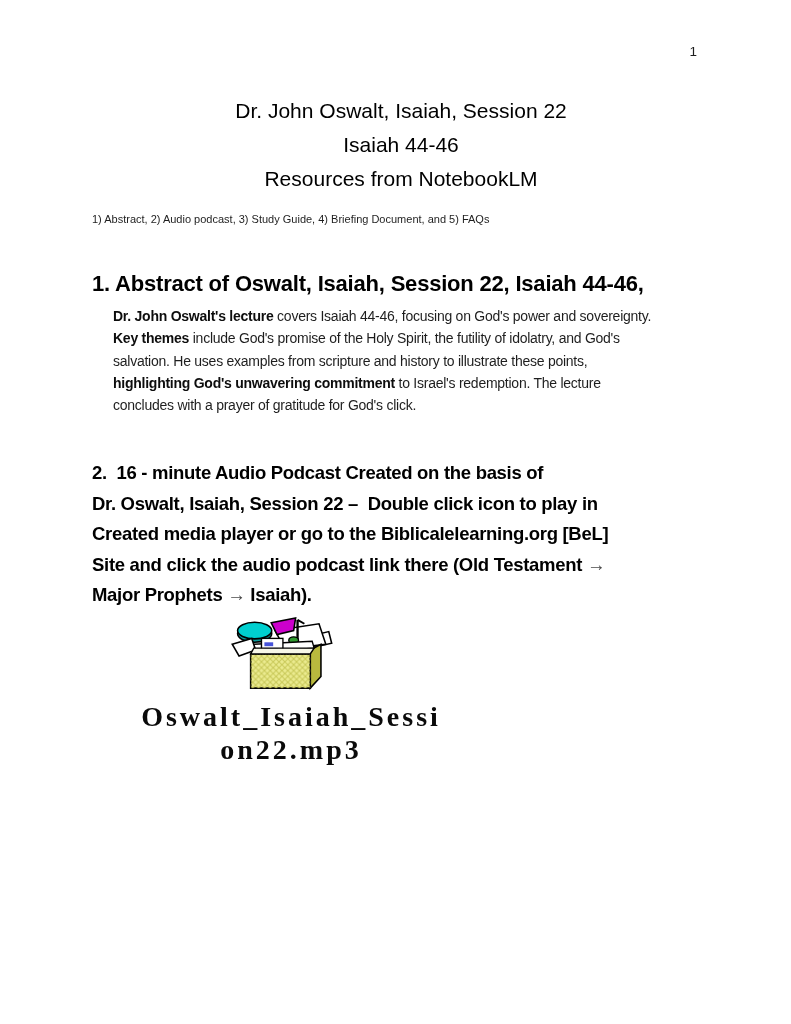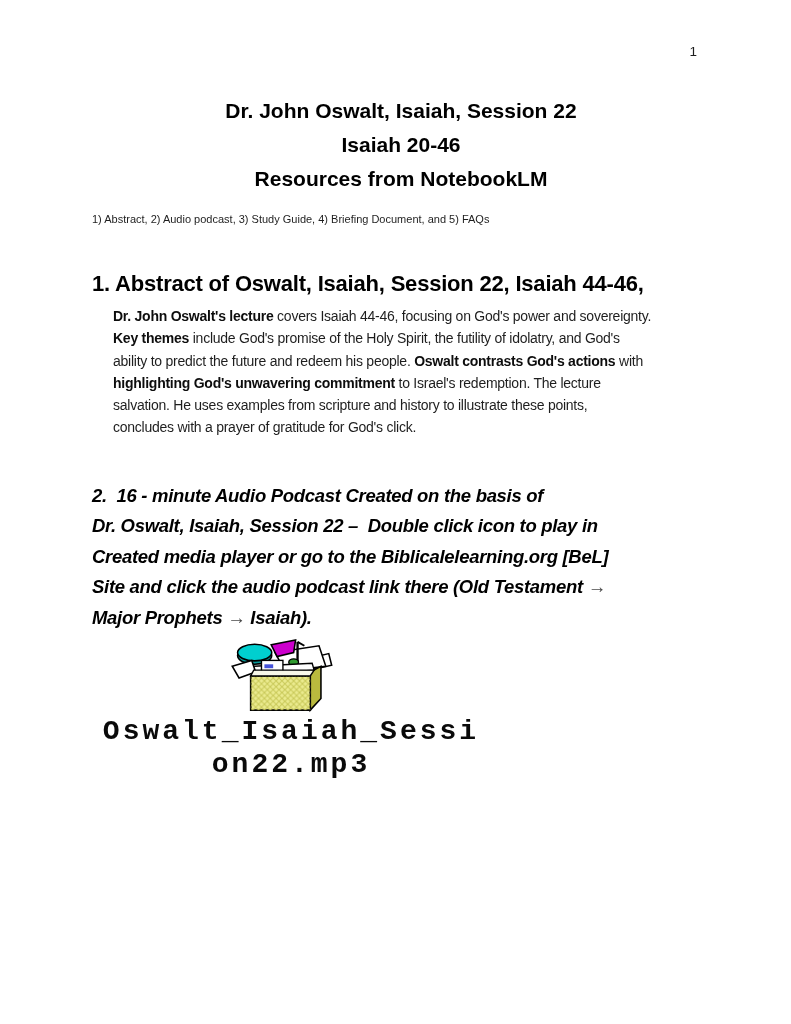--- a/index.html
+++ b/index.html
@@ -12,21 +12,21 @@
   }
   .page { position: relative; width: 791px; height: 1024px; background: #ffffff; }
   .page-number {
     position: absolute; top: 44px; right: 94px;
     font-size: 13.5px; color: #1e1e1e;
   }
   .content { position: absolute; left: 92px; top: 0; width: 618px; }
 
   .title-block {
     margin-top: 94px; text-align: center;
-    font-weight: 700; font-size: 21px; line-height: 34px; color: #000000;
+    font-weight: 400; font-size: 21px; line-height: 34px; color: #000000;
   }
   .title-block .line { white-space: nowrap; }
 
   .subtitle {
     margin-top: 13px; font-size: 11px; line-height: 20px;
     color: #1e1e1e; white-space: nowrap;
   }
 
   .h1 {
     margin-top: 40px; font-size: 22px; font-weight: 700;
@@ -38,59 +38,58 @@
     margin-top: 7px; font-size: 14px; line-height: 22.3px;
     color: #1e1e1e; letter-spacing: -0.25px;
   }
   .abstract .line { white-space: nowrap; padding-left: 21px; }
   .b { font-weight: 700; color: #0d0d0d; }
 
   .h2 {
     margin-top: 42px; font-size: 18.5px; font-weight: 700;
     line-height: 30.5px; color: #000000; letter-spacing: -0.3px;
   }
-  .h2 .line { white-space: nowrap; font-style: italic; }
+  .h2 .line { white-space: nowrap; }
   .arrow { color: #4a4a4a; font-weight: 700; }
 
   .media-object { margin-top: 4px; }
   .media-icon { display: block; margin-left: 134px; width: 108px; height: 78px; }
   .media-caption {
-    width: 398px; text-align: center;
-    font-family: Liberation Mono, monospace; font-weight: 700;
+    margin-top: 7px; width: 398px; text-align: center;
+    font-family: Liberation Serif, serif; font-weight: 700;
     font-size: 28px; line-height: 33px; letter-spacing: 3px; color: #0a0a0a;
   }
   .media-caption .line { white-space: nowrap; }
 </style>
 </head>
 <body>
 
 <div class="page">
 
   <div class="page-number">1</div>
 
   <div class="content">
 
     <div class="title-block">
         <div class="line">Dr. John Oswalt, Isaiah, Session 22</div>
-        <div class="line">Isaiah 20-46</div>
+        <div class="line">Isaiah 44-46</div>
         <div class="line">Resources from NotebookLM</div>
       </div>
 
     <div class="subtitle">1) Abstract, 2) Audio podcast, 3) Study Guide, 4) Briefing Document, and 5) FAQs</div>
 
     <div class="h1">
         <div class="line">1. Abstract of Oswalt, Isaiah, Session 22, Isaiah 44-46,</div>
       </div>
 
     <div class="abstract">
         <div class="line"><span class="b">Dr. John Oswalt's lecture</span> covers Isaiah 44-46, focusing on God's power and sovereignty.</div>
         <div class="line"><span class="b">Key themes</span> include God's promise of the Holy Spirit, the futility of idolatry, and God's</div>
-        <div class="line">ability to predict the future and redeem his people. <span class="b">Oswalt contrasts God's actions</span> with</div>
+        <div class="line">salvation. He uses examples from scripture and history to illustrate these points,</div>
         <div class="line"><span class="b">highlighting God's unwavering commitment</span> to Israel's redemption. The lecture</div>
-        <div class="line">salvation. He uses examples from scripture and history to illustrate these points,</div>
         <div class="line">concludes with a prayer of gratitude for God's click.</div>
       </div>
 
     <div class="h2">
         <div class="line">2.&nbsp; 16 - minute Audio Podcast Created on the basis of</div>
         <div class="line">Dr. Oswalt, Isaiah, Session 22 –&nbsp; Double click icon to play in</div>
         <div class="line">Created media player or go to the Biblicalelearning.org [BeL]</div>
         <div class="line">Site and click the audio podcast link there (Old Testament <span class="arrow">→</span></div>
         <div class="line">Major Prophets <span class="arrow">→</span> Isaiah).</div>
       </div>

